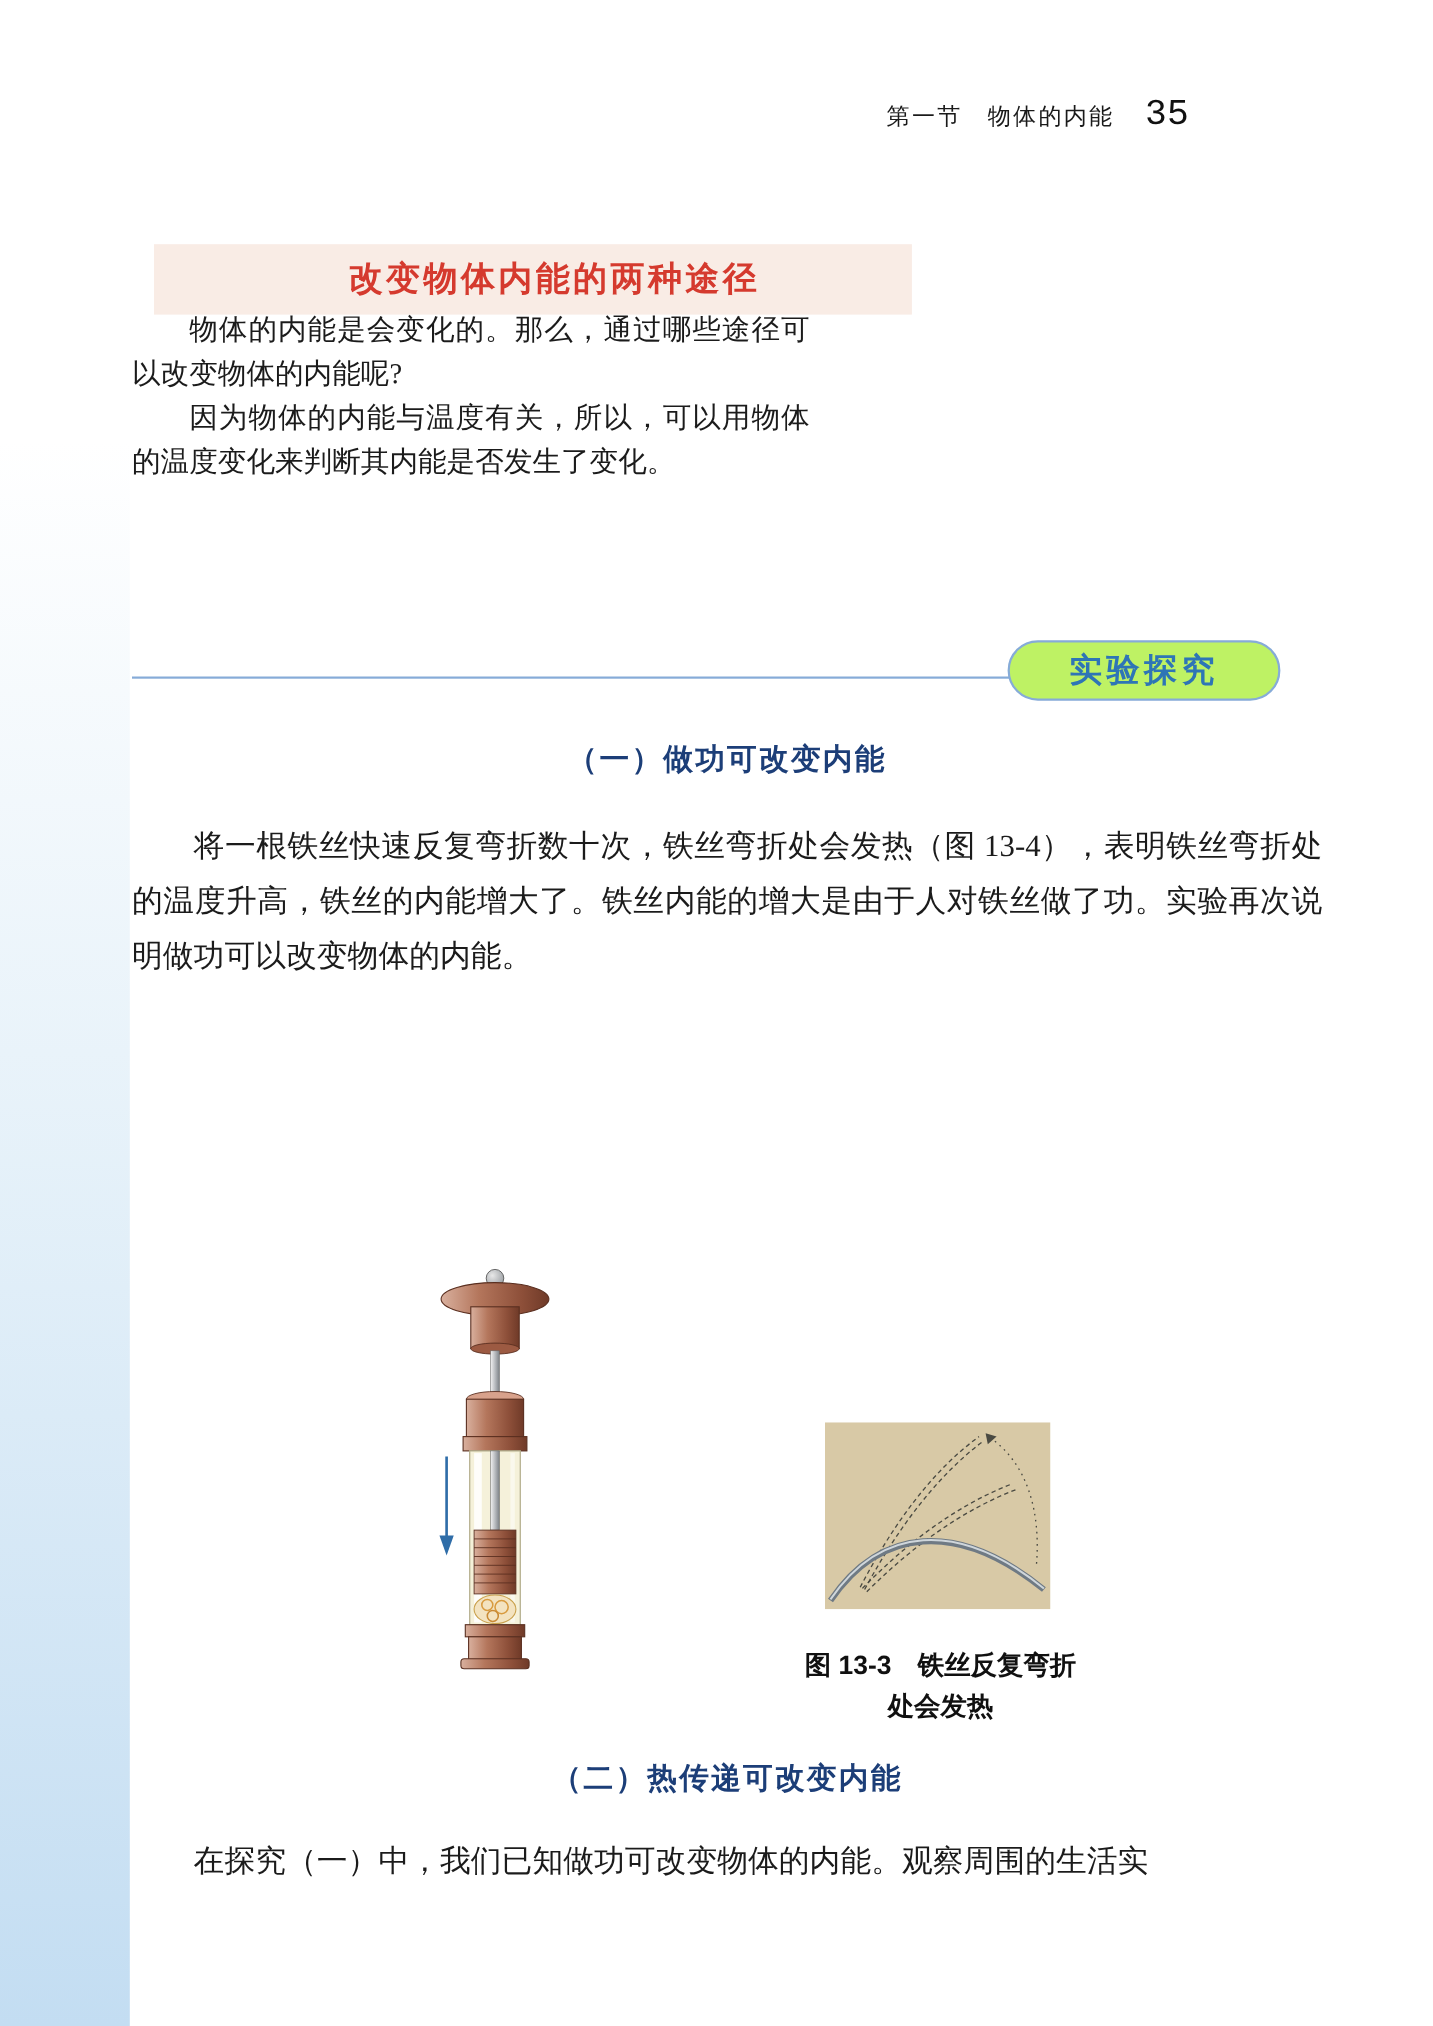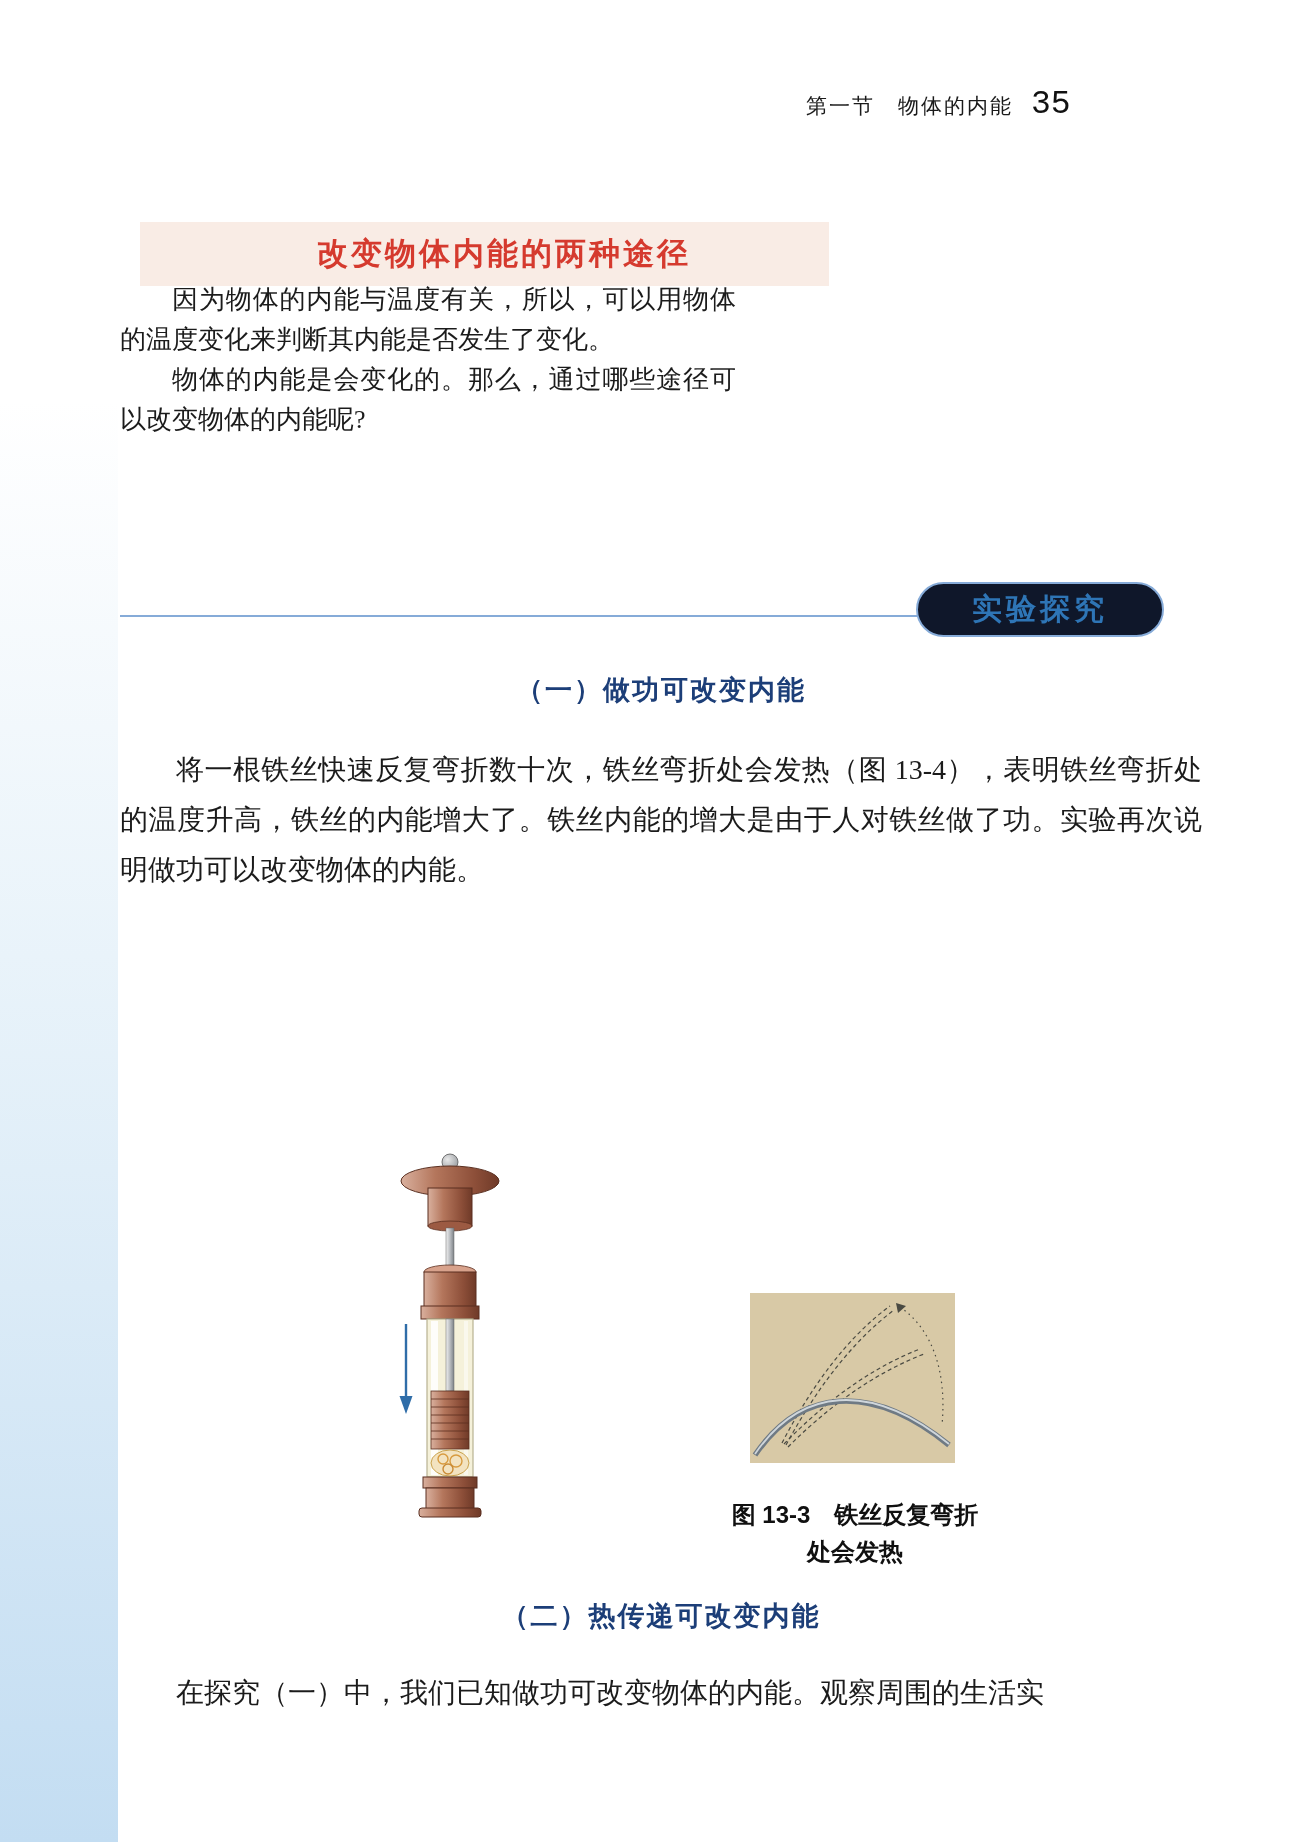--- a/index.html
+++ b/index.html
@@ -7,21 +7,21 @@
     position:relative; width:1303px; height:1842px; margin:0 auto;
     background:#ffffff; overflow:hidden;
     font-family:"Liberation Serif", serif; color:#1b1b1b;
   }
   .left-gradient {
     position:absolute; left:0; top:400px; width:118px; height:1442px;
     background:linear-gradient(to bottom, rgba(210,231,245,0) 0%, rgba(198,224,242,0.45) 45%, #c3ddf2 100%);
   }
   .page-header {
     position:absolute; top:86px; left:806px;
-    display:flex; align-items:baseline; gap:18px;
+    display:flex; align-items:baseline; gap:28px;
   }
   .page-header .section-title { font-size:21px; letter-spacing:2px; color:#1a1a1a; }
   .page-header .page-number { font-family:Liberation Mono, monospace; font-size:33px; color:#111;text-align:center; }
 
   .banner {
     position:absolute; left:140px; top:222px; width:650px; height:64px;
     background:var(--banner-bg,#f9ece5);
     display:flex; align-items:center; justify-content:center;padding-left:39px;
   }
   .banner-title {
@@ -30,21 +30,21 @@
   }
 
   .intro { position:absolute; left:120px; top:280px; width:616px;
            font-size:26px; line-height:40px; text-align:justify; }
   .intro p { margin:0; text-indent:2em; }
 
   .divider { position:absolute; left:120px; top:615px; width:806px;
              border-top:2px solid var(--badge-border,#8fb2d9); }
   .badge {
     position:absolute; left:916px; top:582px; width:248px; height:55px;
-    border:2px solid var(--badge-border,#7aa5d6); border-radius:28px; background:#0f172a;
+    border:2px solid var(--badge-border,#7aa5d6); border-radius:28px; background:#bef264;
     display:flex; align-items:center; justify-content:center; box-sizing:border-box;
   }
   .badge-label { font-family:"Liberation Sans", sans-serif; font-weight:bold;
                  font-size:30px; letter-spacing:4px; color:var(--badge-blue,#2e75b6); }
 
   .sub-heading {
     position:absolute; left:120px; width:1082px; text-align:center;
     font-family:"Liberation Sans", sans-serif; font-weight:bold;
     font-size:27px; letter-spacing:2px; color:var(--heading-blue,#1c3e78);
   }
@@ -78,22 +78,22 @@
   <div class="page-header">
     <span class="section-title">第一节　物体的内能</span>
     <span class="page-number">35</span>
   </div>
 
   <div class="banner">
     <span class="banner-title">改变物体内能的两种途径</span>
   </div>
 
   <div class="intro">
+    <p>物体的内能是会变化的。那么，通过哪些途径可以改变物体的内能呢?</p>
     <p>因为物体的内能与温度有关，所以，可以用物体的温度变化来判断其内能是否发生了变化。</p>
-    <p>物体的内能是会变化的。那么，通过哪些途径可以改变物体的内能呢?</p>
   </div>
 
   <div class="divider"></div>
   <div class="badge">
     <span class="badge-label">实验探究</span>
   </div>
 
   <div class="sub-heading heading-one">（一）做功可改变内能</div>
 
   <div class="body-text body-a">

